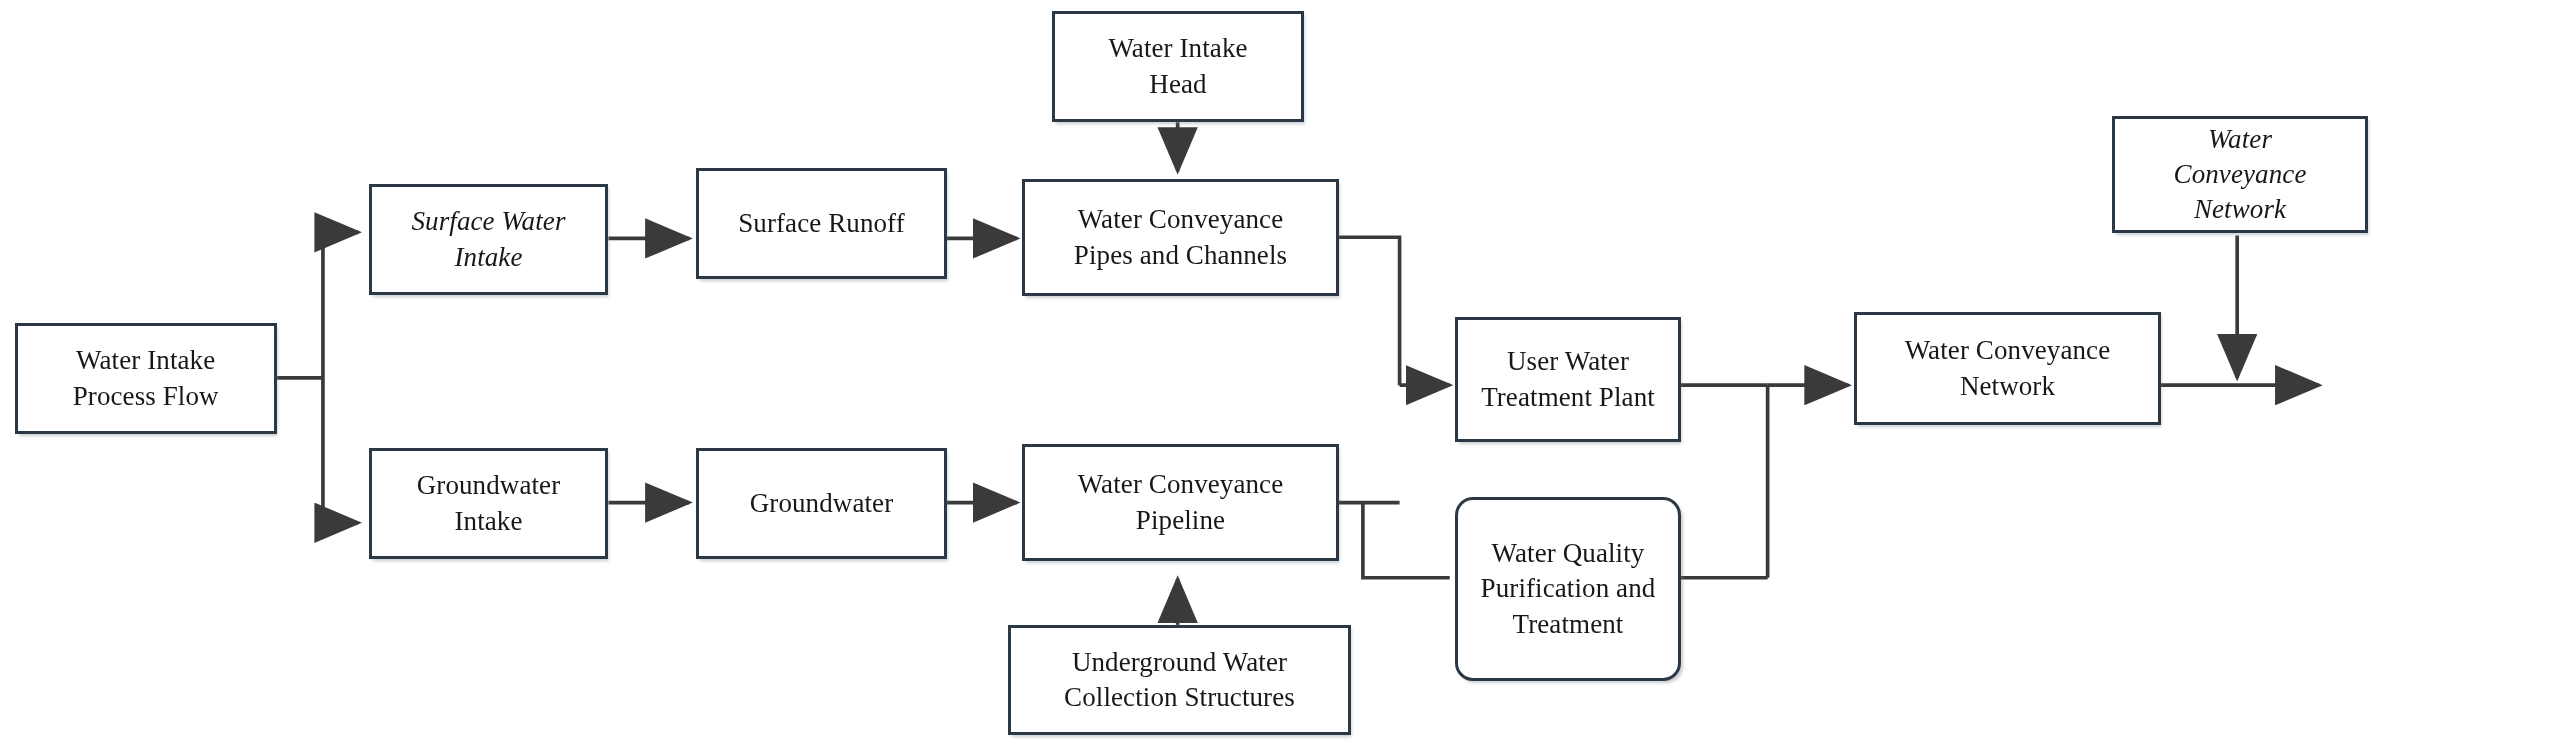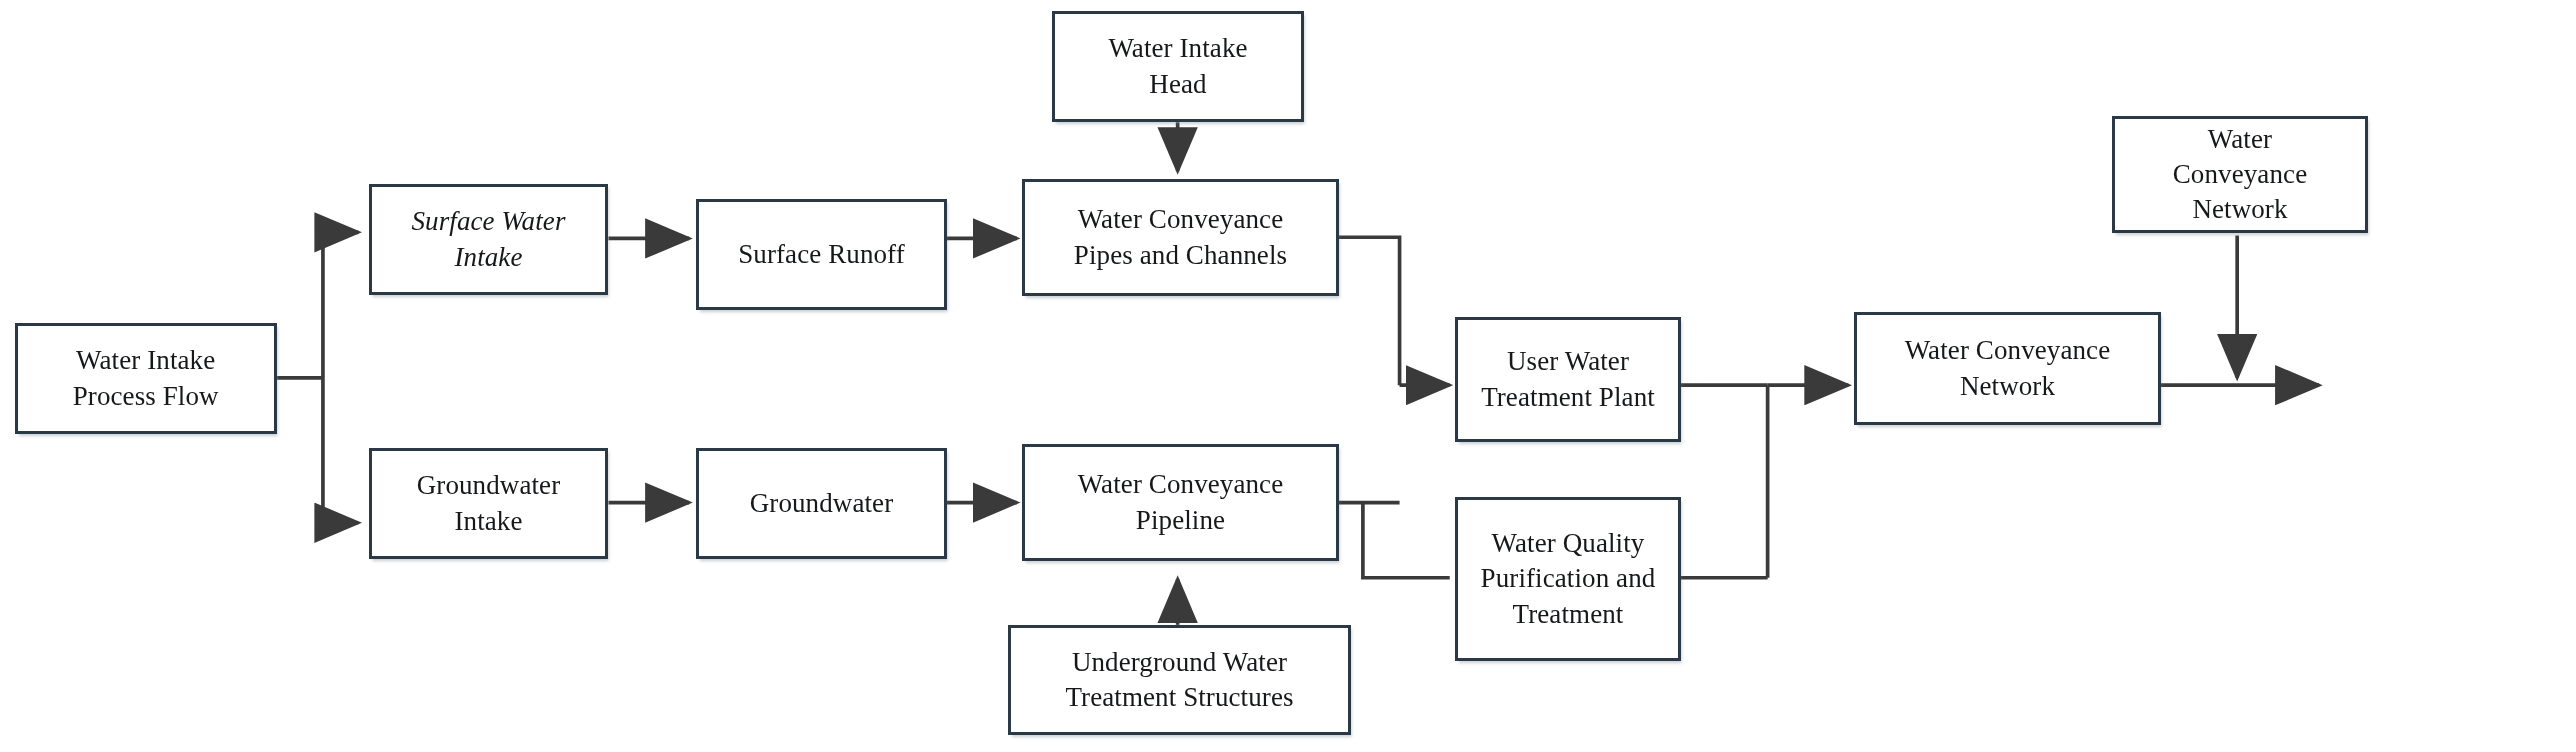--- a/index.html
+++ b/index.html
@@ -104,21 +104,21 @@
   <div class="node" style="left:14.7px; top:323px; width:262px; height:111px;">
     <span class="label">Water Intake
 Process Flow</span>
   </div>
 
   <div class="node" style="left:369px; top:184px; width:239px; height:111px;font-style:italic;">
     <span class="label">Surface Water
 Intake</span>
   </div>
 
-  <div class="node" style="left:696px; top:199px; width:251px; height:111px;">
+  <div class="node" style="left:696px; top:168px; width:251px; height:111px;">
     <span class="label">Surface Runoff</span>
   </div>
 
   <div class="node" style="left:1052px; top:11px; width:252px; height:111px;">
     <span class="label">Water Intake
 Head</span>
   </div>
 
   <div class="node" style="left:1022px; top:179px; width:317px; height:117px;">
     <span class="label">Water Conveyance
@@ -134,35 +134,35 @@
     <span class="label">Groundwater</span>
   </div>
 
   <div class="node" style="left:1022px; top:444px; width:317px; height:117px;">
     <span class="label">Water Conveyance
 Pipeline</span>
   </div>
 
   <div class="node" style="left:1008px; top:625px; width:343px; height:110px;">
     <span class="label">Underground Water
-Treatment Structures</span>
+Collection Structures</span>
   </div>
 
   <div class="node" style="left:1455px; top:317px; width:226px; height:125px;">
     <span class="label">User Water
 Treatment Plant</span>
   </div>
 
-  <div class="node" style="left:1455px; top:497px; width:226px; height:164px;">
+  <div class="node" style="left:1455px; top:497px; width:226px; height:184px;border-radius:18px;">
     <span class="label">Water Quality
 Purification and
 Treatment</span>
   </div>
 
-  <div class="node" style="left:2112px; top:116px; width:256px; height:117px;">
+  <div class="node" style="left:2112px; top:116px; width:256px; height:117px;font-style:italic;">
     <span class="label">Water
 Conveyance
 Network</span>
   </div>
 
   <div class="node" style="left:1854px; top:312px; width:307px; height:113px;">
     <span class="label">Water Conveyance
 Network</span>
   </div>
 

